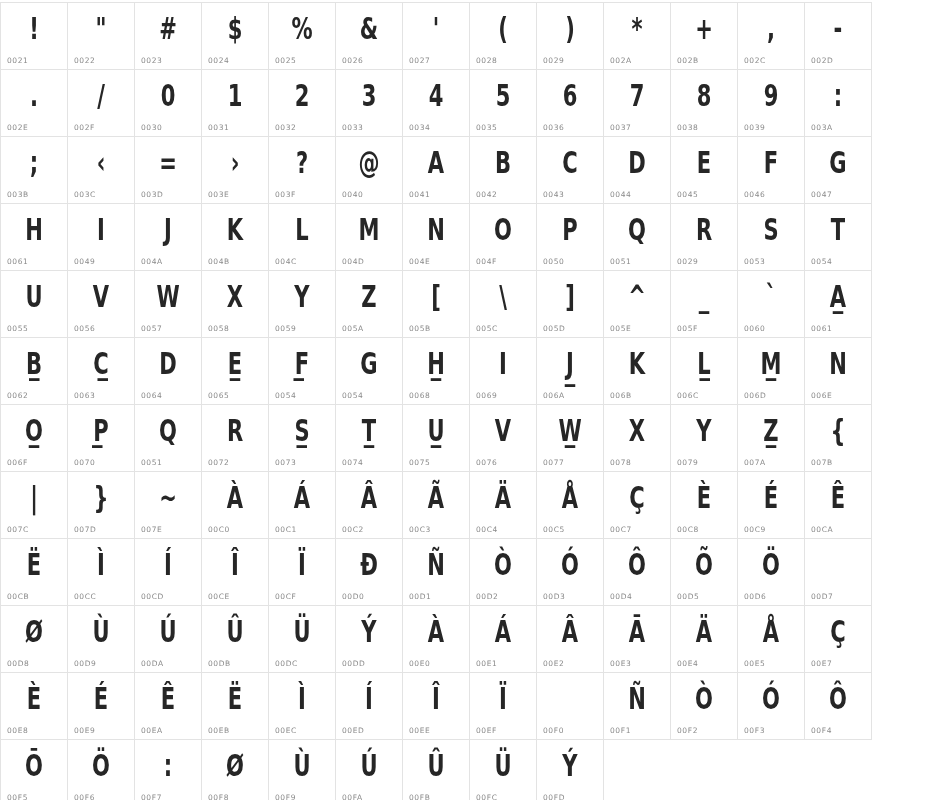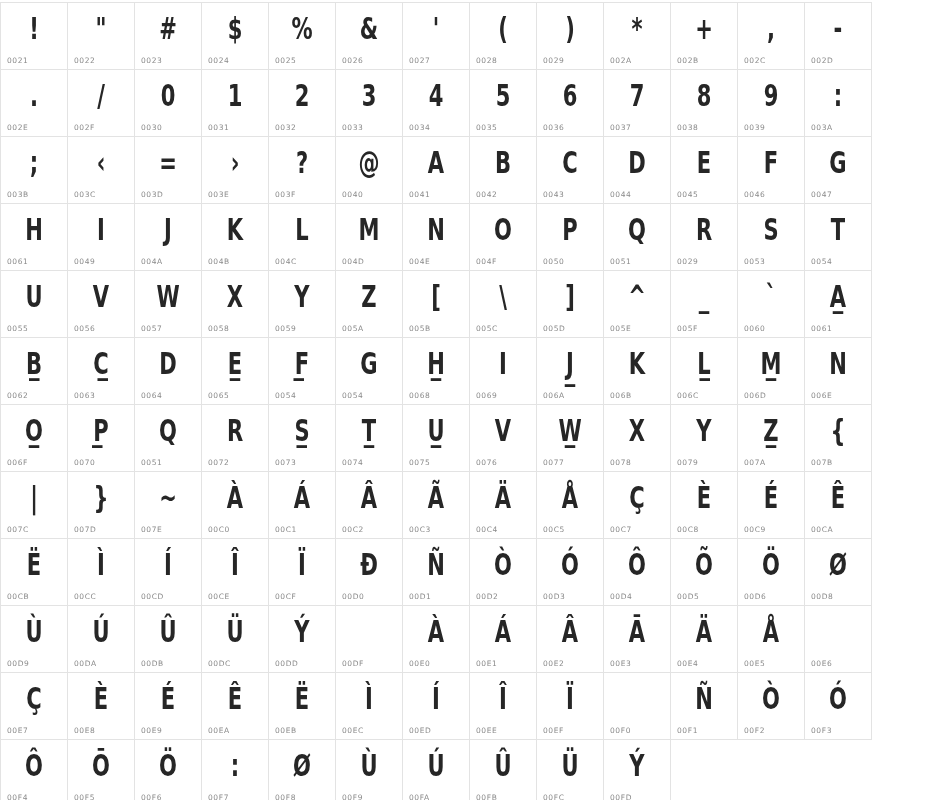--- a/index.html
+++ b/index.html
@@ -519,20 +519,24 @@
       <div class="code">00D4</div>
     </div>
     <div class="cell">
       <div class="glyph">Õ</div>
       <div class="code">00D5</div>
     </div>
     <div class="cell">
       <div class="glyph">Ö</div>
       <div class="code">00D6</div>
     </div>
+    <div class="cell empty">
+      <div class="glyph"></div>
+      <div class="code">00D7</div>
+    </div>
     <div class="cell">
       <div class="glyph">Ø</div>
       <div class="code">00D8</div>
     </div>
     <div class="cell">
       <div class="glyph">Ù</div>
       <div class="code">00D9</div>
     </div>
     <div class="cell">
       <div class="glyph">Ú</div>
@@ -543,24 +547,20 @@
       <div class="code">00DB</div>
     </div>
     <div class="cell">
       <div class="glyph">Ü</div>
       <div class="code">00DC</div>
     </div>
     <div class="cell">
       <div class="glyph">Ý</div>
       <div class="code">00DD</div>
     </div>
-    <div class="cell empty">
-      <div class="glyph"></div>
-      <div class="code">00DF</div>
-    </div>
     <div class="cell">
       <div class="glyph">À</div>
       <div class="code">00E0</div>
     </div>
     <div class="cell">
       <div class="glyph">Á</div>
       <div class="code">00E1</div>
     </div>
     <div class="cell">
       <div class="glyph">Â</div>
@@ -570,24 +570,20 @@
       <div class="glyph">Ā</div>
       <div class="code">00E3</div>
     </div>
     <div class="cell">
       <div class="glyph">Ä</div>
       <div class="code">00E4</div>
     </div>
     <div class="cell">
       <div class="glyph">Å</div>
       <div class="code">00E5</div>
-    </div>
-    <div class="cell empty">
-      <div class="glyph"></div>
-      <div class="code">00E6</div>
     </div>
     <div class="cell">
       <div class="glyph">Ç</div>
       <div class="code">00E7</div>
     </div>
     <div class="cell">
       <div class="glyph">È</div>
       <div class="code">00E8</div>
     </div>
     <div class="cell">

